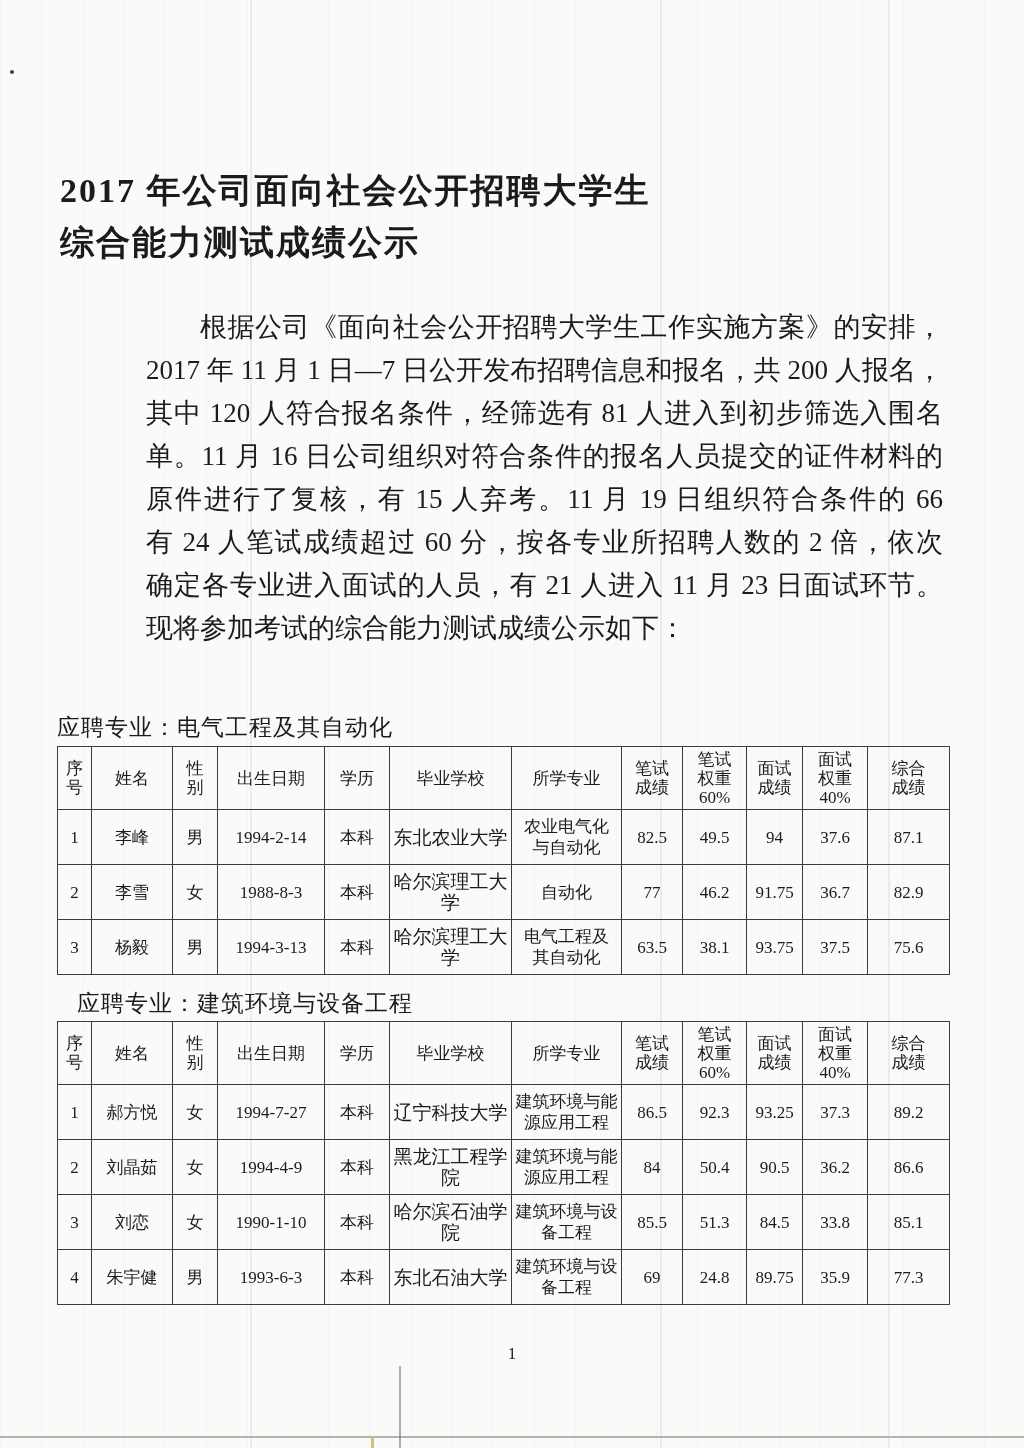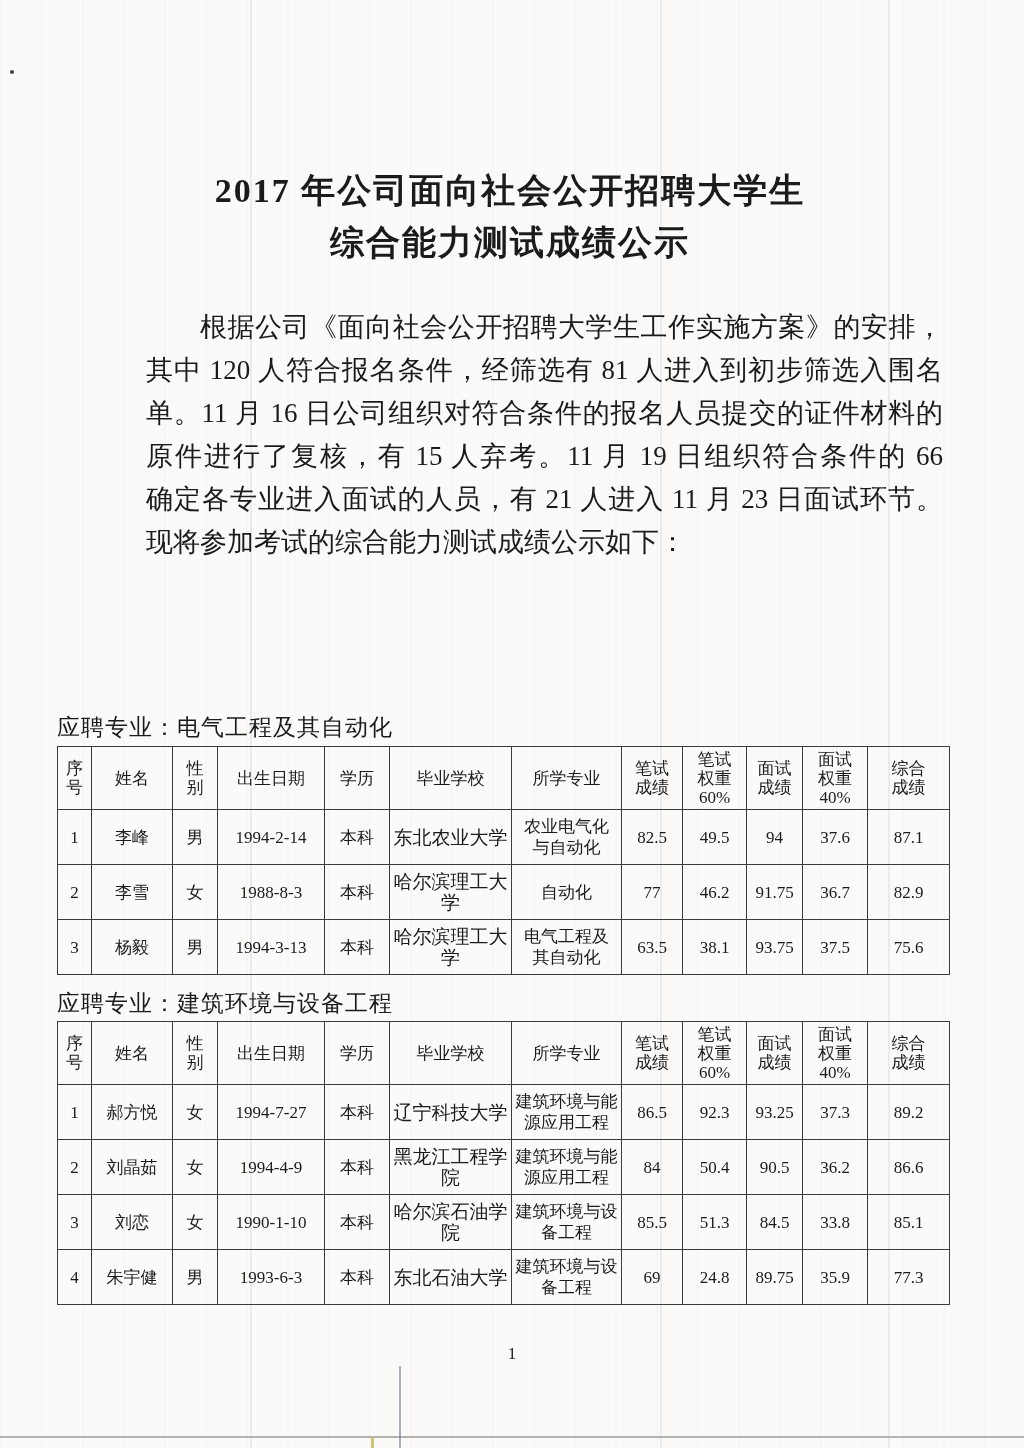--- a/index.html
+++ b/index.html
@@ -22,35 +22,35 @@
     background: rgba(185,198,220,0.28); }
   .dot-artifact { position: absolute; left: 10px; top: 70px; width: 4px; height: 4px;
     background: #3f3f3f; border-radius: 50%; }
   .scan-bottom-line { position: absolute; left: 0; right: 0; top: 1436px; height: 2px;
     background: #b3b3b0; }
   .scan-vert-line { position: absolute; left: 399px; top: 1366px; height: 82px; width: 2px;
     background: rgba(100,112,140,0.55); }
   .scan-yellow-tick { position: absolute; left: 371px; top: 1437px; height: 11px; width: 3px;
     background: #cfc27c; }
 
-  .title { position: absolute; left: 60px; width: 900px; text-align: center;
+  .title { position: absolute; left: 60px; width: 900px; text-align: left;
     font-size: 34px; font-weight: bold; letter-spacing: 2px; white-space: nowrap; }
   .title-1 { top: 168px; }
   .title-2 { top: 220px; }
 
   .paragraph { position: absolute; left: 115px; top: 306px; width: 797px;
     font-size: 27px; margin-left: 31px; }
   .pline { height: 43px; line-height: 43px;
     text-align: justify; text-align-last: justify; white-space: nowrap; }
   .pline.first { text-indent: 2em; }
   .pline.last { text-align-last: left; }
 
   .section-label { position: absolute; left: 57px; font-size: 23px; letter-spacing: 1px; }
   .section-label-0 { top: 712px; }
-  .section-label-1 { top: 988px; }
+  .section-label-1 { top: 988px; margin-left: 20px; }
 
   table.score-table { position: absolute; left: 57px; width: 892px;
     border-collapse: collapse; table-layout: fixed;
     font-family: "Liberation Serif", "DejaVu Serif", serif; }
   .table-0 { top: 746px; }
   .table-1 { top: 1021px; }
   .score-table th, .score-table td {
     border: 1px solid #3c3c3c; text-align: center; vertical-align: middle;
     white-space: pre-line; font-size: 17px; font-weight: normal;
     padding: 2px 3px; color: #1b1b1b; overflow: hidden; }
@@ -69,23 +69,25 @@
   <div class="streak" style="left:250px"></div>
   <div class="streak" style="left:660px"></div>
   <div class="streak" style="left:888px"></div>
   <div class="dot-artifact"></div>
 
   <div class="title title-1">2017 年公司面向社会公开招聘大学生</div>
   <div class="title title-2">综合能力测试成绩公示</div>
 
   <div class="paragraph">
     <div class="pline first">根据公司《面向社会公开招聘大学生工作实施方案》的安排，</div>
+    <div class="pline">2017 年 11 月 1 日—7 日公开发布招聘信息和报名，共 200 人报名，</div>
     <div class="pline">其中 120 人符合报名条件，经筛选有 81 人进入到初步筛选入围名</div>
     <div class="pline">单。11 月 16 日公司组织对符合条件的报名人员提交的证件材料的</div>
     <div class="pline">原件进行了复核，有 15 人弃考。11 月 19 日组织符合条件的 66</div>
+    <div class="pline">有 24 人笔试成绩超过 60 分，按各专业所招聘人数的 2 倍，依次</div>
     <div class="pline">确定各专业进入面试的人员，有 21 人进入 11 月 23 日面试环节。</div>
     <div class="pline last">现将参加考试的综合能力测试成绩公示如下：</div>
   </div>
 
   <div class="section-label section-label-0">应聘专业：电气工程及其自动化</div>
   <table class="score-table table-0">
       <colgroup>
         <col style="width: 34px;">
         <col style="width: 81px;">
         <col style="width: 45px;">

